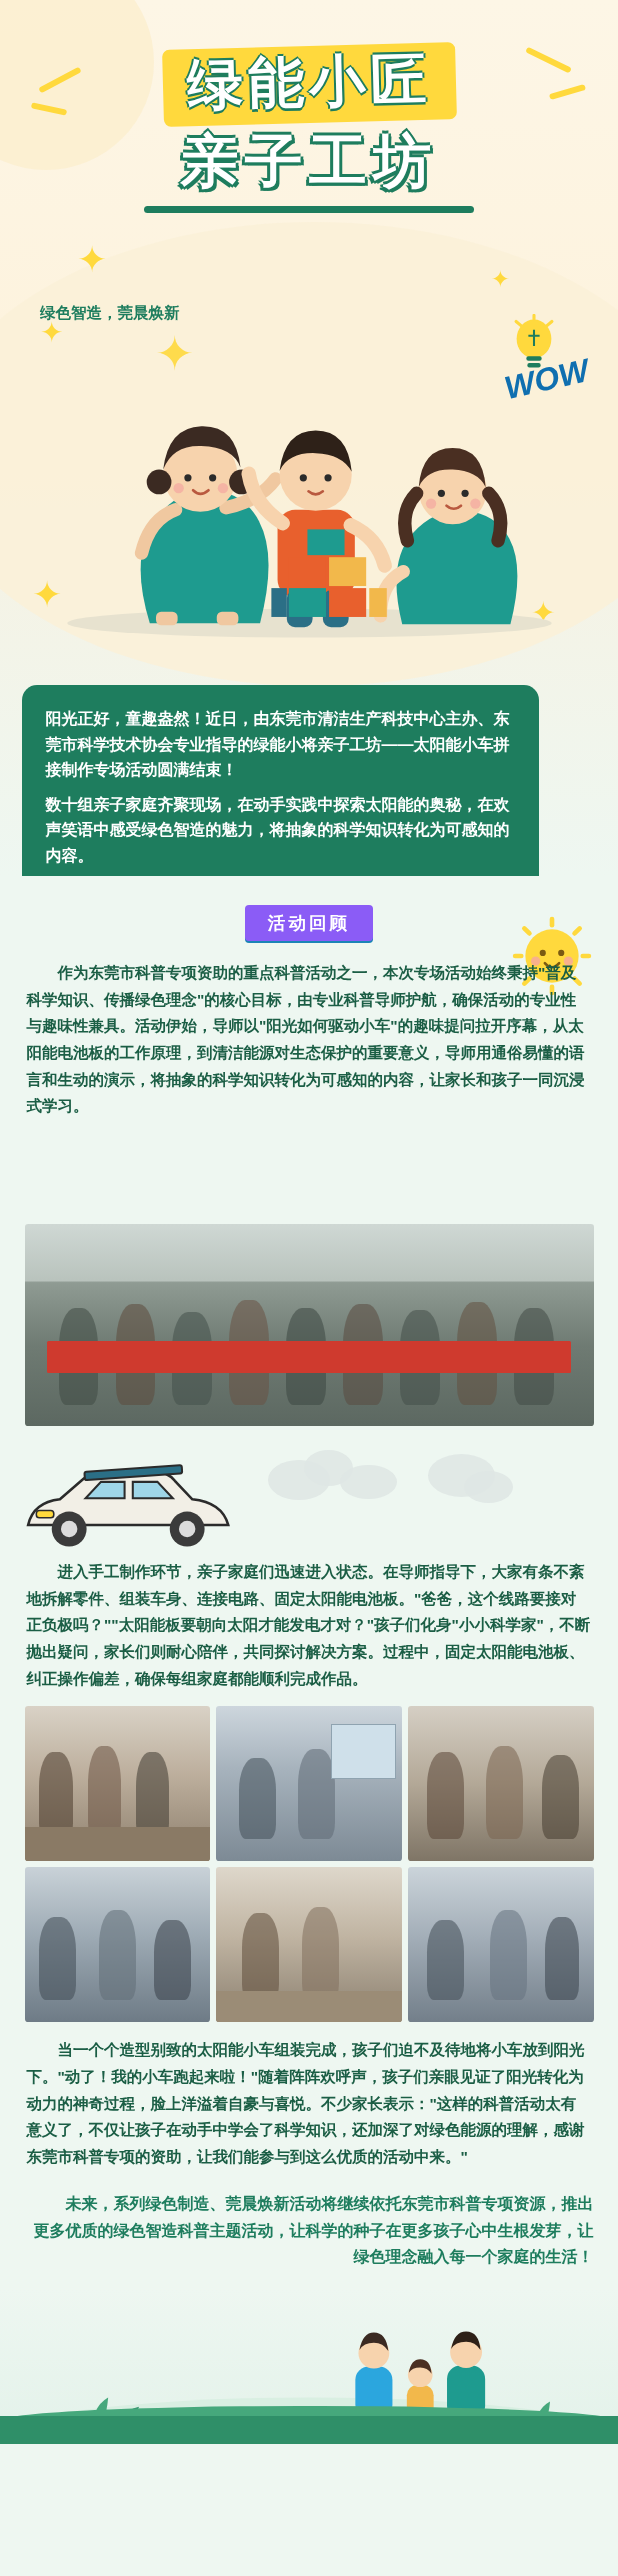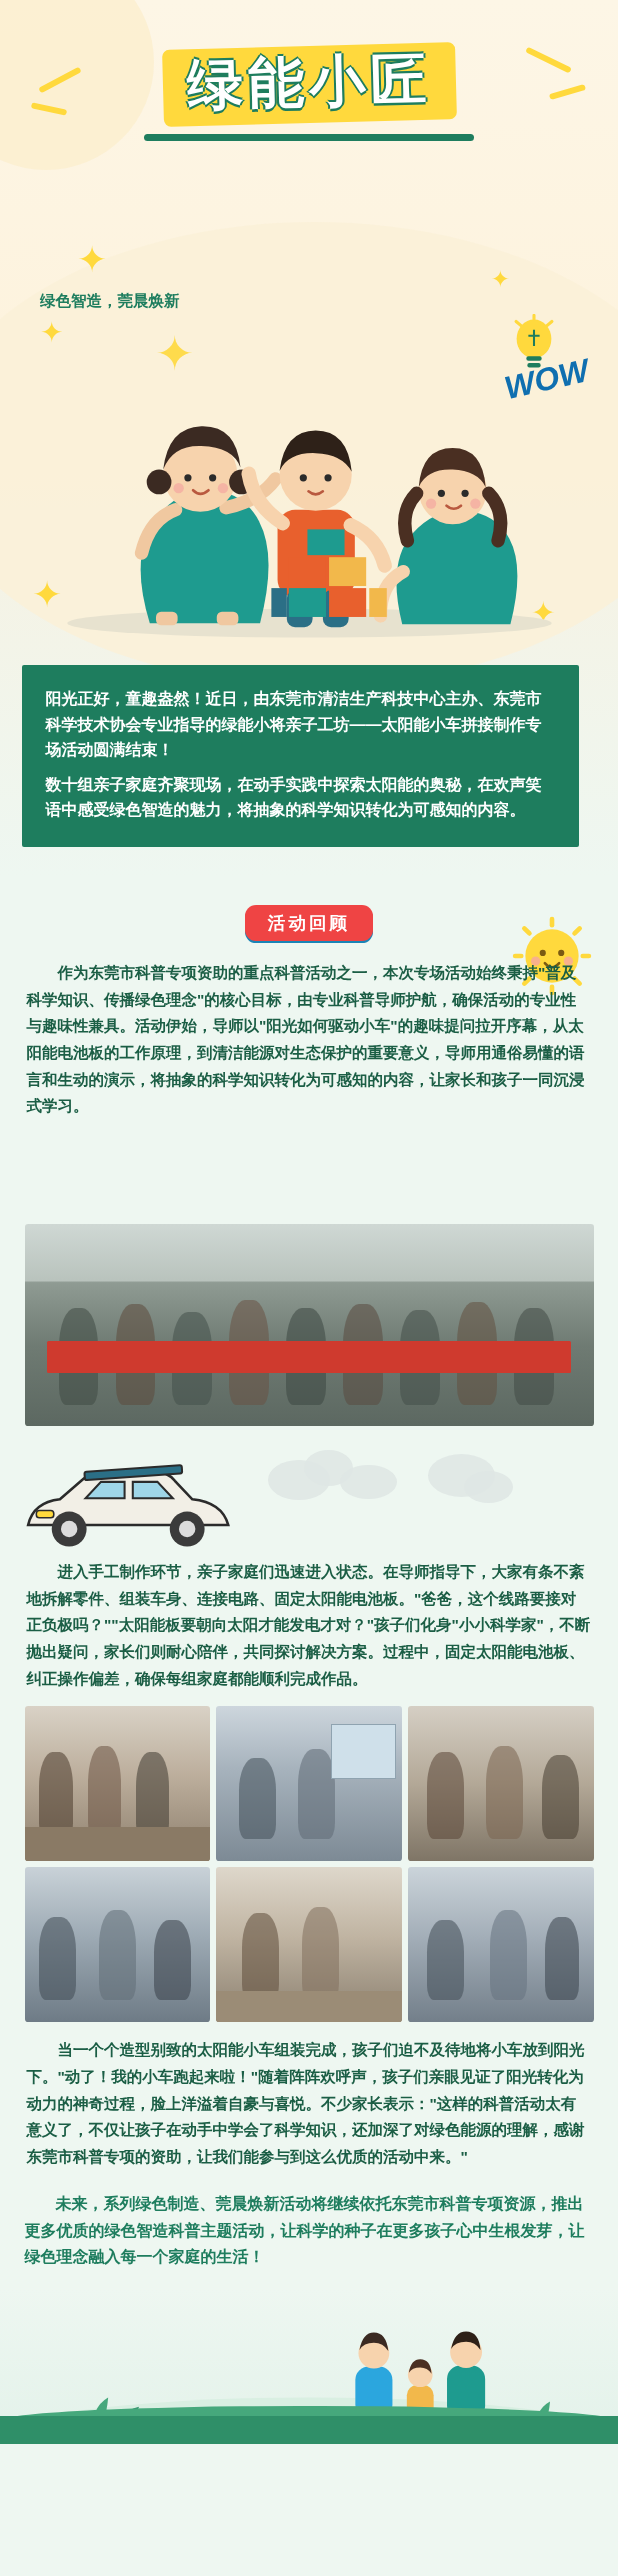--- a/index.html
+++ b/index.html
@@ -112,21 +112,21 @@
   }
   .sparkline {
     position: absolute;
     background: #ffd93d;
     border-radius: 3.1px;
     z-index: 5;
   }
 
   .lead {
     position: absolute;
-    top: 289px;
+    top: 301px;
     left: 40px;
     width: 361px;
     z-index: 6;
   }
   .lead p {
     margin: 0 0 5.2px 0;
     font-size: 15.5px;
     line-height: 1.52;
     color: #1e7d5e;
     font-weight: bold;
@@ -155,25 +155,25 @@
     top: 355px;
     left: 20.6px;
     width: 577px;
     height: 289px;
     z-index: 6;
   }
 
   
   .intro-card {
     position: absolute;
-    top: 665px;
+    top: 685px;
     left: 21.6px;
-    width: 557px;
+    width: 517px;
     background: #1e7d5e;
-    border-radius: 2px;
+    border-radius: 15px;
     padding: 20.6px 24px 24px 24px;
     box-sizing: border-box;
     z-index: 9;
   }
   .intro-card p {
     margin: 0 0 8.2px 0;
     color: #ffffff;
     font-size: 16px;
     line-height: 1.62;
     font-weight: bold;
@@ -196,27 +196,27 @@
 
   .section-title {
     position: relative;
     margin: 29px auto 18.5px auto;
     width: 216px;
     text-align: center;
     z-index: 5;
   }
   .section-title .pill {
     display: inline-block;
-    background: #ef4444;
+    background: #8b5cf6;
     color: #ffffff;
     font-size: 17.5px;
     font-weight: bold;
     letter-spacing: 3.1px;
     padding: 6.2px 23px;
-    border-radius: 11px;
+    border-radius: 4px;
     box-shadow: 0 2.1px 0 #1b84b6;
   }
 
   .para-block {
     position: relative;
     margin: 0 auto;
     width: 565px;
     z-index: 5;
   }
   .para {
@@ -302,20 +302,21 @@
     border-radius: 50%;
     opacity: .9;
   }
 
   
   .closing {
     position: relative;
     margin: 20.6px auto 0 auto;
     width: 569px;
     z-index: 6;
+    text-align: right;
   }
   .closing p {
     font-size: 16px;
     line-height: 1.66;
     color: #1e7d5e;
     font-weight: bold;
     margin: 0 0 7.2px 0;
     text-indent: 31px;
   }
 
@@ -362,20 +363,21 @@
     <div class="spark" style="left:40px;top:319px;font-size:28px;">✦</div>
     <div class="spark" style="right:108px;top:268px;font-size:23px;">✦</div>
     <div class="spark" style="left:155px;top:330px;font-size:47px;opacity:.9;">✦</div>
     <div class="spark" style="left:32px;top:577px;font-size:36px;">✦</div>
     <div class="spark" style="right:62px;top:598px;font-size:30px;">✦</div>
 
     <div class="title-wrap">
       <div class="title-yellow">
         <div class="title-line1">绿能小匠</div>
       </div>
+      <div class="title-line2">亲子工坊</div>
       <div class="title-underline"></div>
     </div>
 
     <div class="lead">
       <p>绿色智造，莞晨焕新</p>
     </div>
 
     <div class="bulb">
       <svg width="46" height="62" viewBox="0 0 90 120">
         <ellipse cx="45" cy="48" rx="34" ry="38" fill="#ffd93d"></ellipse>

